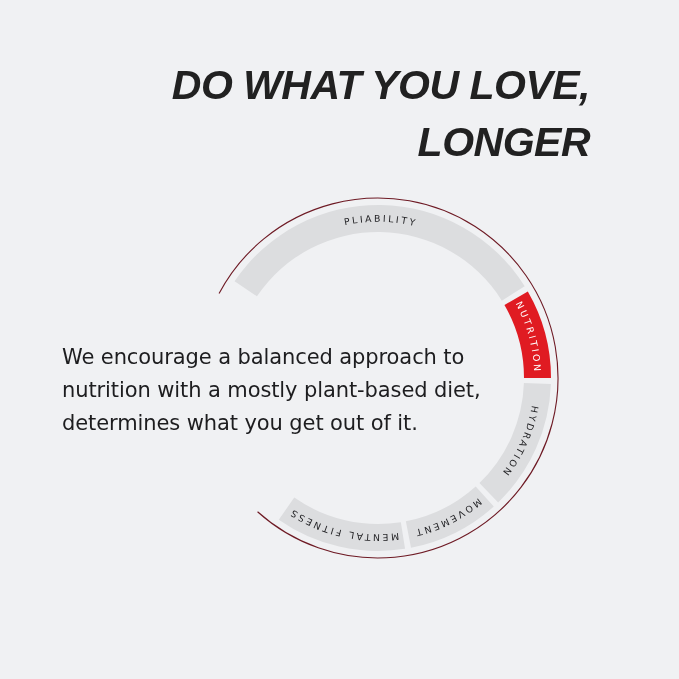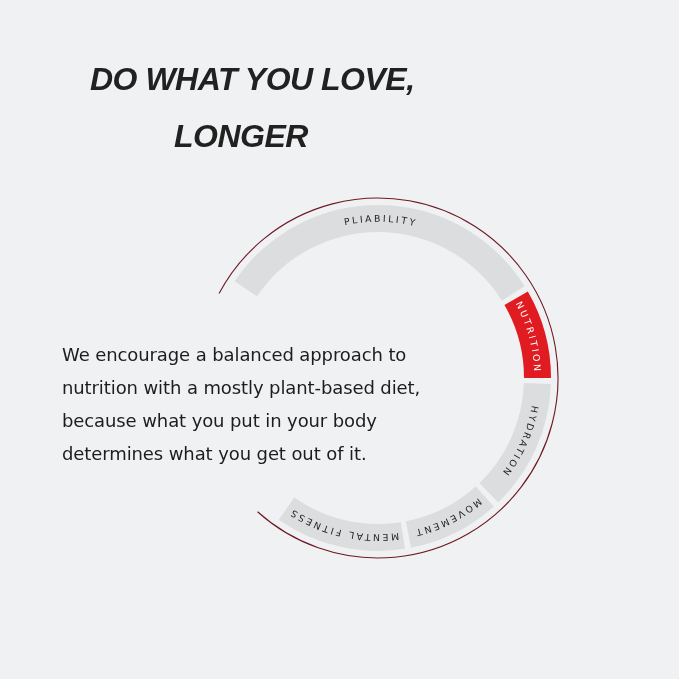--- a/index.html
+++ b/index.html
@@ -23,41 +23,41 @@
 
   
   .headline {
     position: absolute;
     left: 90px;
     top: 38px;
     width: 500px;
     font-family: "Liberation Sans", sans-serif;
     font-weight: bold;
     font-style: italic;
-    font-size: 32px;
+    font-size: 41px;
     line-height: 41px;
     letter-spacing: -0.5px;
     color: #212121;
-    text-align: left;
+    text-align: right;
     -webkit-font-smoothing: antialiased;
   }
   .headline .line2 {
     display: block;
     padding-left: 84px;
     margin-top: 16px;
   }
 
   
   .body-copy {
     position: absolute;
     left: 62px;
     top: 320px;
     width: 400px;
     font-family: "DejaVu Sans", sans-serif;
-    font-size: 18px;
+    font-size: 21px;
     line-height: 33px;
     color: #1d1d1f;
     letter-spacing: -0.1px;
     font-weight: 400;
   }
   .body-copy .pline { display: block; white-space: nowrap; }
 
   
   #ring-wrap {
     position: absolute;
@@ -81,21 +81,20 @@
 <div id="canvas">
 
   <h1 class="headline">
     <span>DO WHAT YOU LOVE,</span>
     <span class="line2">LONGER</span>
   </h1>
 
   <p class="body-copy">
     <span class="pline">We encourage a balanced approach to</span>
     <span class="pline">nutrition with a mostly plant-based diet,</span>
-    <span class="pline">because what you put in your body</span>
     <span class="pline">determines what you get out of it.</span>
   </p>
 
   <div id="ring-wrap">
     <svg id="ring-svg" width="679" height="679" viewBox="0 0 679 679">
       <defs>
         <path id="lp-pliability" d="M 249.9665354776306 288.35000299833143 A 156.3 156.3 0 0 1 509.0842097698698 292.87291882715124"></path>
         <path id="lp-nutrition" d="M 514.7030602258876 302.2242563554975 A 156.3 156.3 0 0 1 534.276194752944 375.2721888738526"></path>
         <path id="lp-hydration" d="M 534.0857962821399 386.18010996077214 A 156.3 156.3 0 0 1 488.5207898994574 488.5207898994574"></path>
         <path id="lp-movement" d="M 480.5420262312163 495.9611073888193 A 156.3 156.3 0 0 1 410.4965972748158 530.8844699946939"></path>

